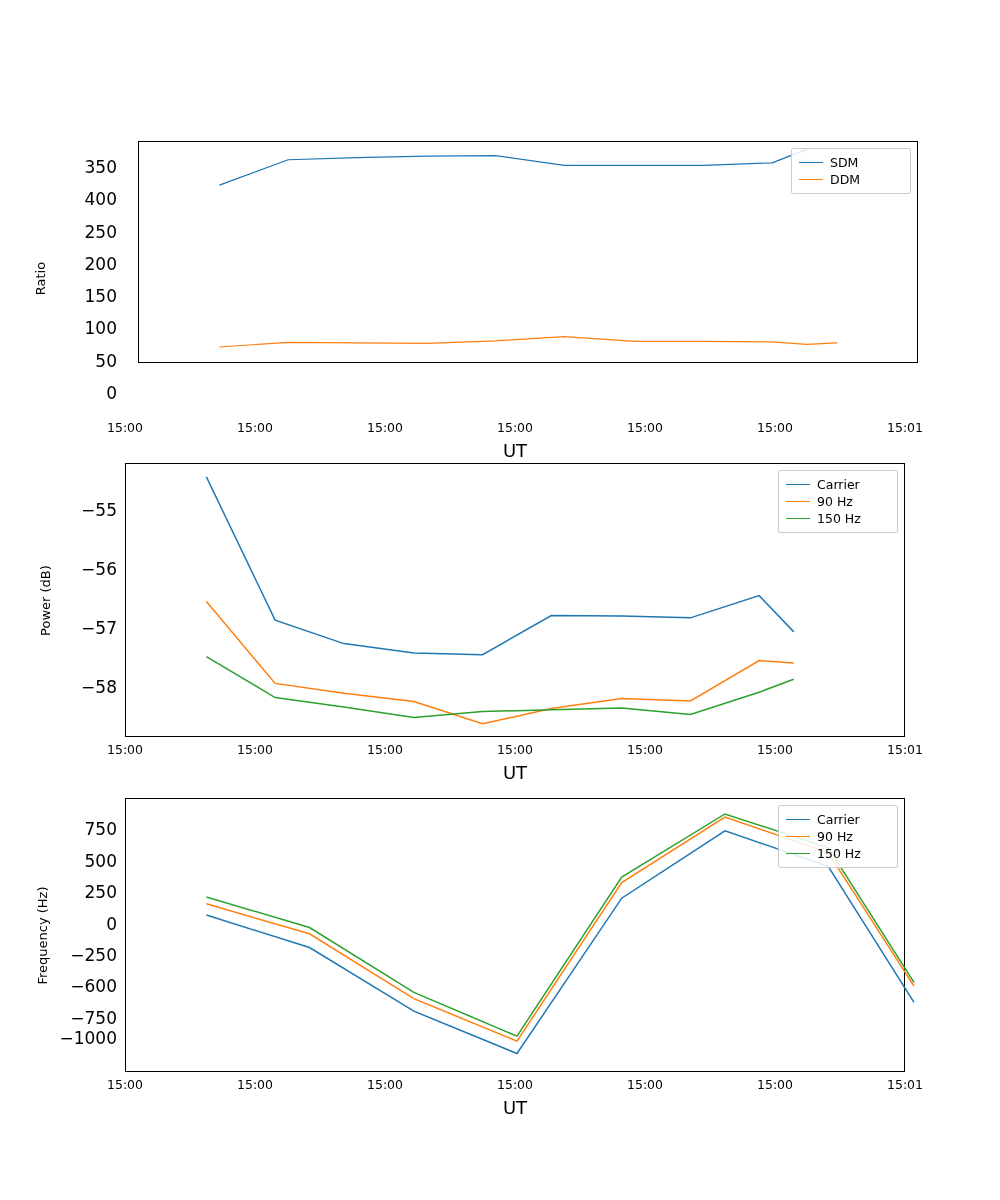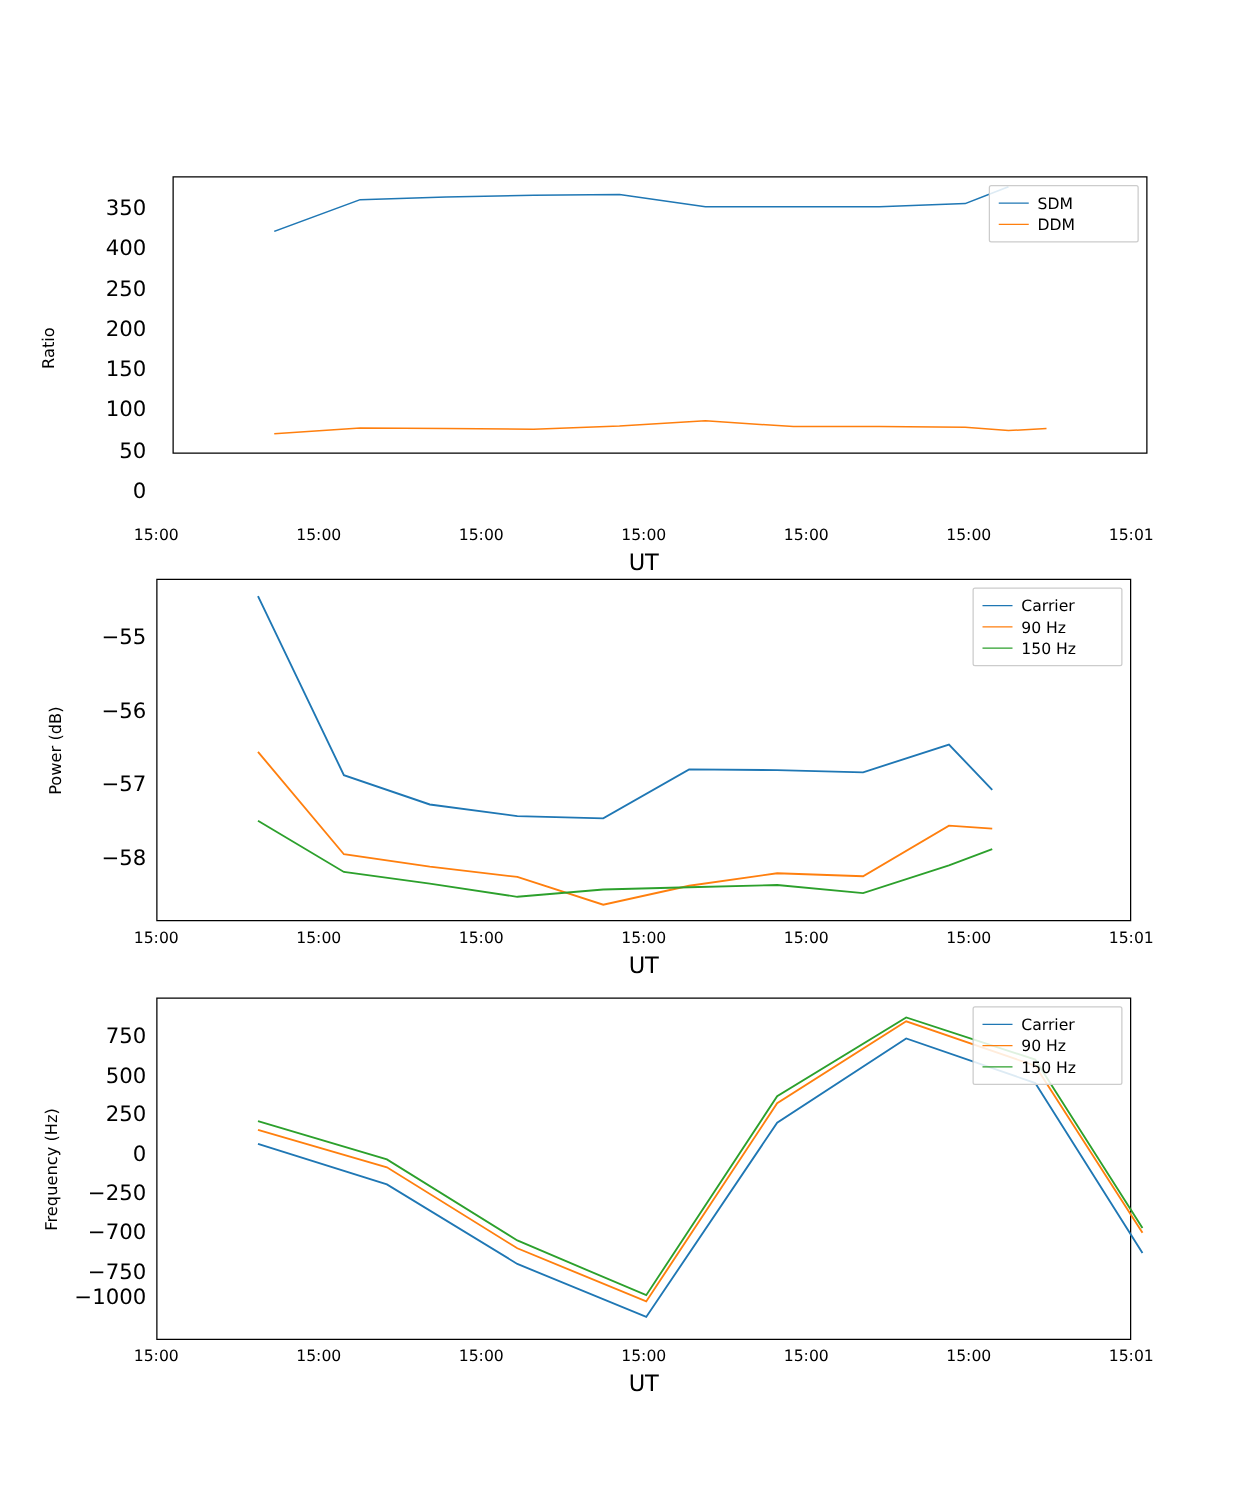--- a/index.html
+++ b/index.html
@@ -213,21 +213,21 @@
         </div>
         <div class="legend-row">
           <span class="legend-swatch" style="border-top-color:#2ca02c;"></span>
           <span class="legend-label">150 Hz</span>
         </div>
       </div>
     </div>
 
     <div class="tick-label-y" style="left:45px; top:248px; width:72px;">−1000</div>
     <div class="tick-label-y" style="left:45px; top:227.9px; width:72px;">−750</div>
-    <div class="tick-label-y" style="left:45px; top:196.4px; width:72px;">−700</div>
+    <div class="tick-label-y" style="left:45px; top:196.4px; width:72px;">−600</div>
     <div class="tick-label-y" style="left:45px; top:165.0px; width:72px;">−250</div>
     <div class="tick-label-y" style="left:45px; top:133.7px; width:72px;">0</div>
     <div class="tick-label-y" style="left:45px; top:102.3px; width:72px;">250</div>
     <div class="tick-label-y" style="left:45px; top:70.8px; width:72px;">500</div>
     <div class="tick-label-y" style="left:45px; top:39.4px; width:72px;">750</div>
 
     <div class="tick-label-x" style="left:125px; top:287px;">15:00</div>
     <div class="tick-label-x" style="left:255px; top:287px;">15:00</div>
     <div class="tick-label-x" style="left:385px; top:287px;">15:00</div>
     <div class="tick-label-x" style="left:515px; top:287px;">15:00</div>

